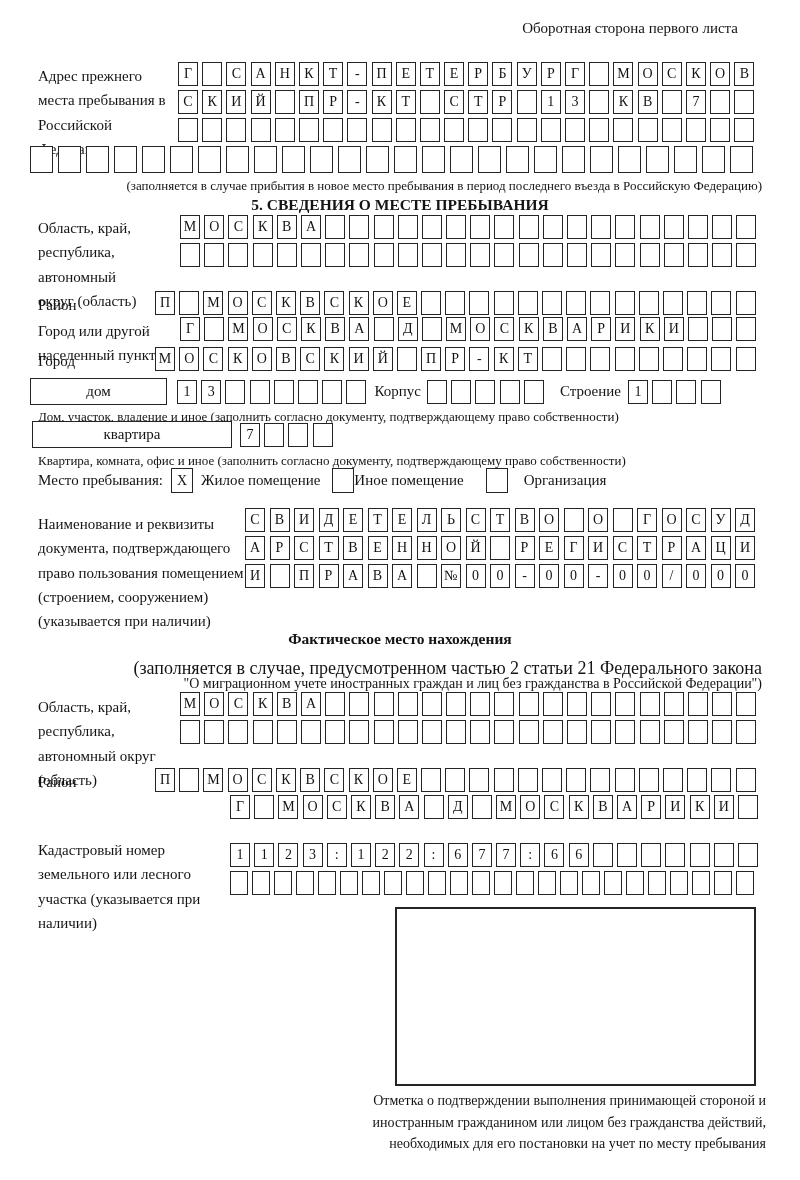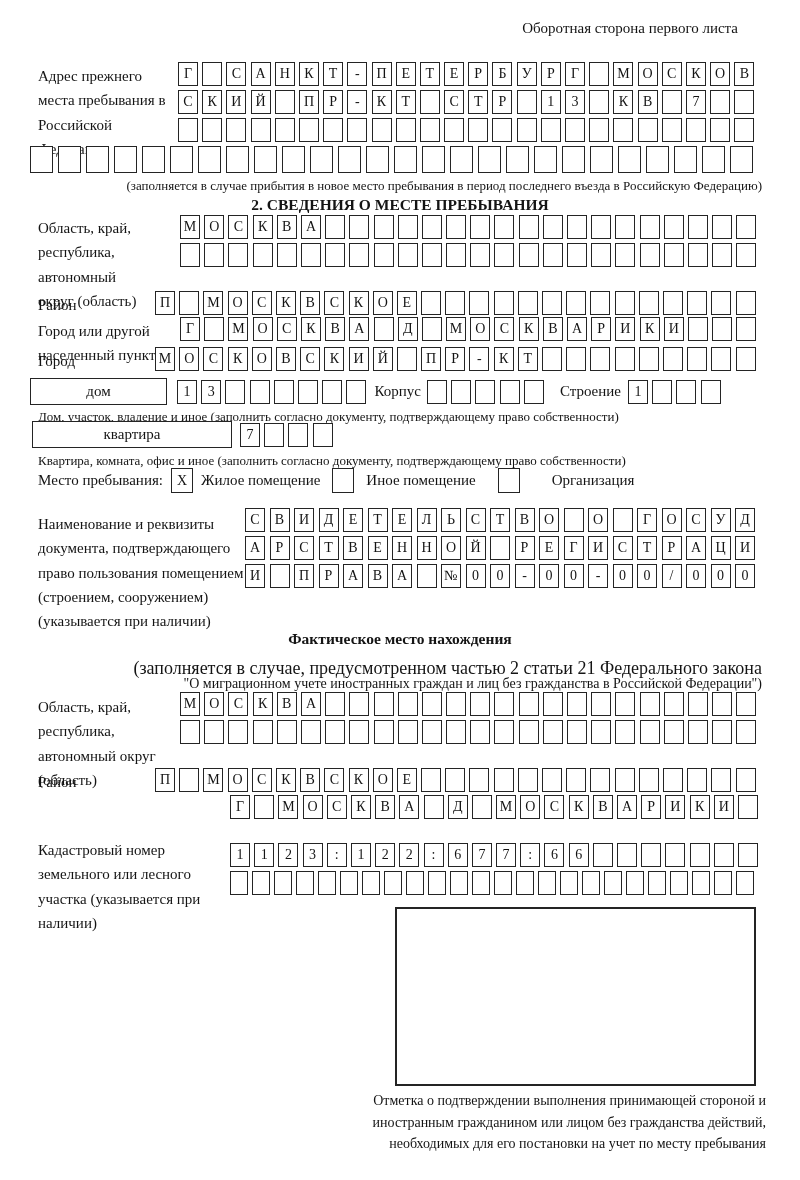--- a/index.html
+++ b/index.html
@@ -135,21 +135,21 @@
       <span class="cell"></span>
       <span class="cell"></span>
       <span class="cell"></span>
       <span class="cell"></span>
       <span class="cell"></span>
       <span class="cell"></span>
       <span class="cell"></span>
     </div>
   <div class="note center" style="left:38px;top:177px;width:724px">(заполняется в случае прибытия в новое место пребывания в период последнего въезда в Российскую Федерацию)</div>
 
-  <div class="title" style="top:196px">2. СВЕДЕНИЯ О МЕСТЕ ПРЕБЫВАНИЯ</div>
+  <div class="title" style="top:196px">5. СВЕДЕНИЯ О МЕСТЕ ПРЕБЫВАНИЯ</div>
 
   <div class="lbl" style="left:38px;top:216px;width:112px">Область, край, республика, автономный округ (область)</div>
   <div class="boxrow" style="left:180px;top:215px">
       <span class="cell">М</span>
       <span class="cell">О</span>
       <span class="cell">С</span>
       <span class="cell">К</span>
       <span class="cell">В</span>
       <span class="cell">А</span>
       <span class="cell"></span>
@@ -323,23 +323,23 @@
         <span class="cell"></span>
       </div>
   </div>
   <div class="note" style="left:38px;top:452px;width:740px">Квартира, комната, офис и иное (заполнить согласно документу, подтверждающему право собственности)</div>
 
   <div class="inline-row" style="left:38px;top:468px">
     <div class="inl-lbl">Место пребывания:</div>
     <div class="chk" style="margin-left:8px">X</div>
     <div class="inl-lbl" style="margin-left:8px">Жилое помещение</div>
     <div class="chk" style="margin-left:12px"></div>
-    <div class="inl-lbl" style="margin-left:12px">Иное помещение</div>
+    <div class="inl-lbl" style="">Иное помещение</div>
     <div class="chk" style="margin-left:22px"></div>
-    <div class="inl-lbl" style="margin-left:32px">Организация</div>
+    <div class="inl-lbl" style="margin-left:16px">Организация</div>
   </div>
 
   <div class="lbl" style="left:38px;top:512px;width:207px">Наименование и реквизиты документа, подтверждающего право пользования помещением (строением, сооружением) (указывается при наличии)</div>
   <div class="boxrow doc" style="left:245px;top:508px">
       <span class="cell">С</span>
       <span class="cell">В</span>
       <span class="cell">И</span>
       <span class="cell">Д</span>
       <span class="cell">Е</span>
       <span class="cell">Т</span>

